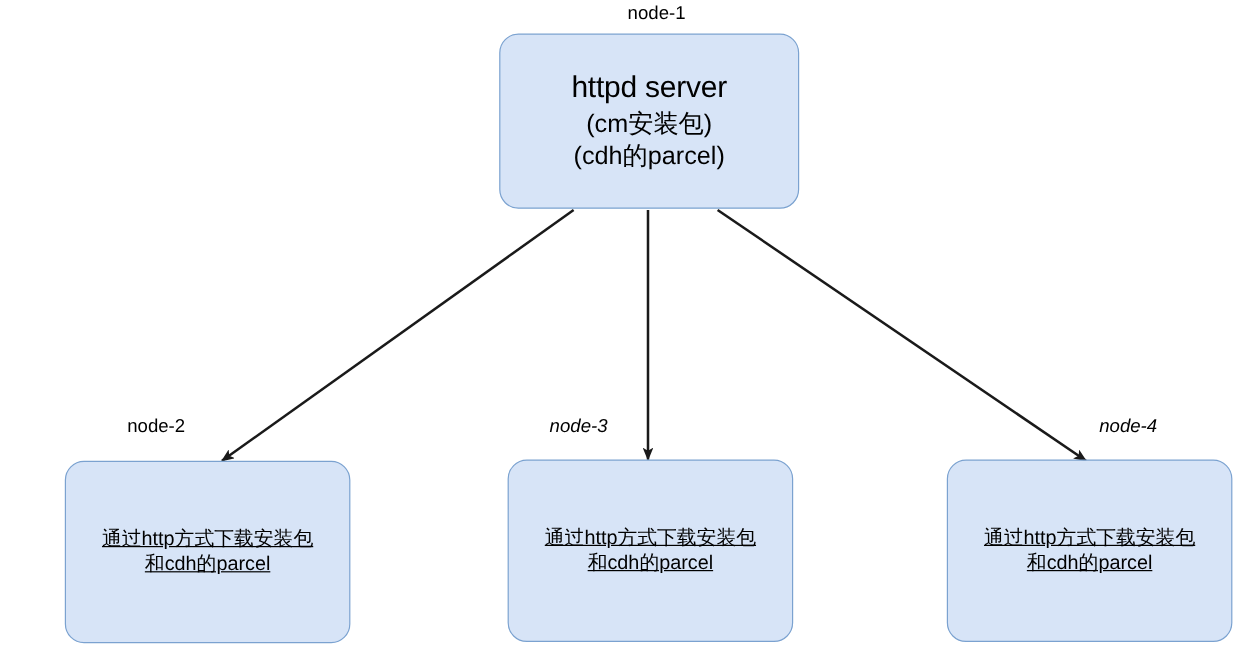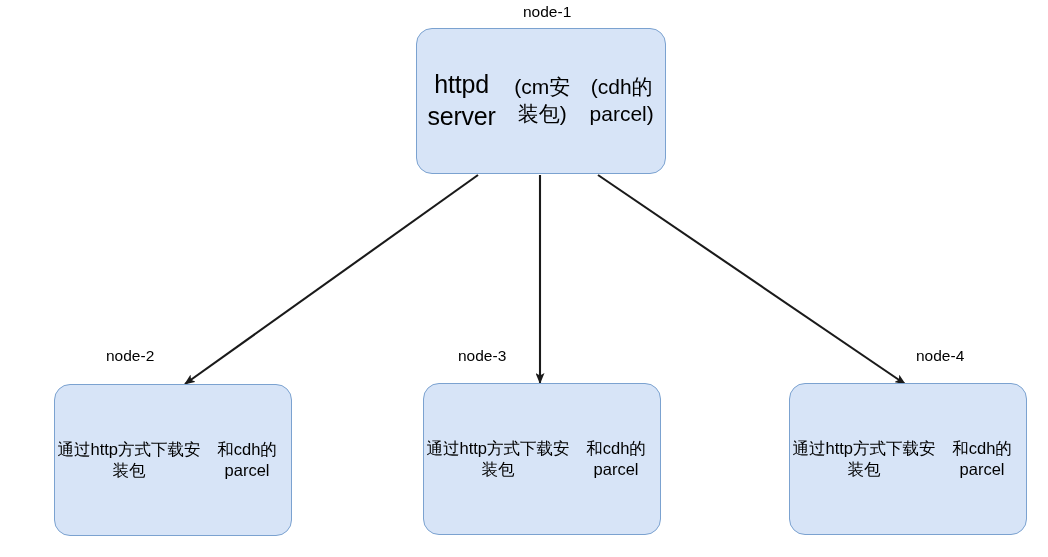--- a/index.html
+++ b/index.html
@@ -31,21 +31,21 @@
     height: 557px;
     pointer-events: none;
   }
   .node {
     position: absolute;
     box-sizing: border-box;
     background: #d7e4f7;
     border: 1.6px solid #7ba2d0;
     border-radius: 16px;
     display: flex;
-    flex-direction: row;
+    flex-direction: column;
     align-items: center;
     justify-content: center;
     text-align: center;
     line-height: 1.28;
   }
   #node-top {
     left: 404px;
     top: 28px;
     width: 250px;
     height: 146px;
@@ -71,31 +71,32 @@
   .title-line {
     font-size: 25px;
     letter-spacing: -0.2px;
     margin-bottom: 2px;
   }
   .sub-line {
     font-size: 21px;
   }
   .body-line {
     font-size: 16.5px;
+    text-decoration: underline;
   }
   .node-label {
     position: absolute;
     font-size: 15.5px;
     color: #000000;
     white-space: nowrap;
   }
   #label-1 { left: 511px; top: 3px; }
   #label-2 { left: 94px;  top: 347px; text-align: center; }
-  #label-3 { left: 446px; top: 347px; }
-  #label-4 { left: 904px; top: 347px; }
+  #label-3 { left: 446px; top: 347px; font-style: italic; }
+  #label-4 { left: 904px; top: 347px; font-style: italic; }
 </style>
 </head>
 <body>
 
 <div id="canvas">
 
   <svg class="edge-layer" viewBox="0 0 1048 557" width="1048" height="557">
     <defs>
       <marker id="arrowhead" markerWidth="11" markerHeight="9" refX="10" refY="4.5" orient="auto" markerUnits="userSpaceOnUse">
         <path d="M0,0 L11,4.5 L0,9 L2.6,4.5 Z" fill="#1a1a1a"></path>

